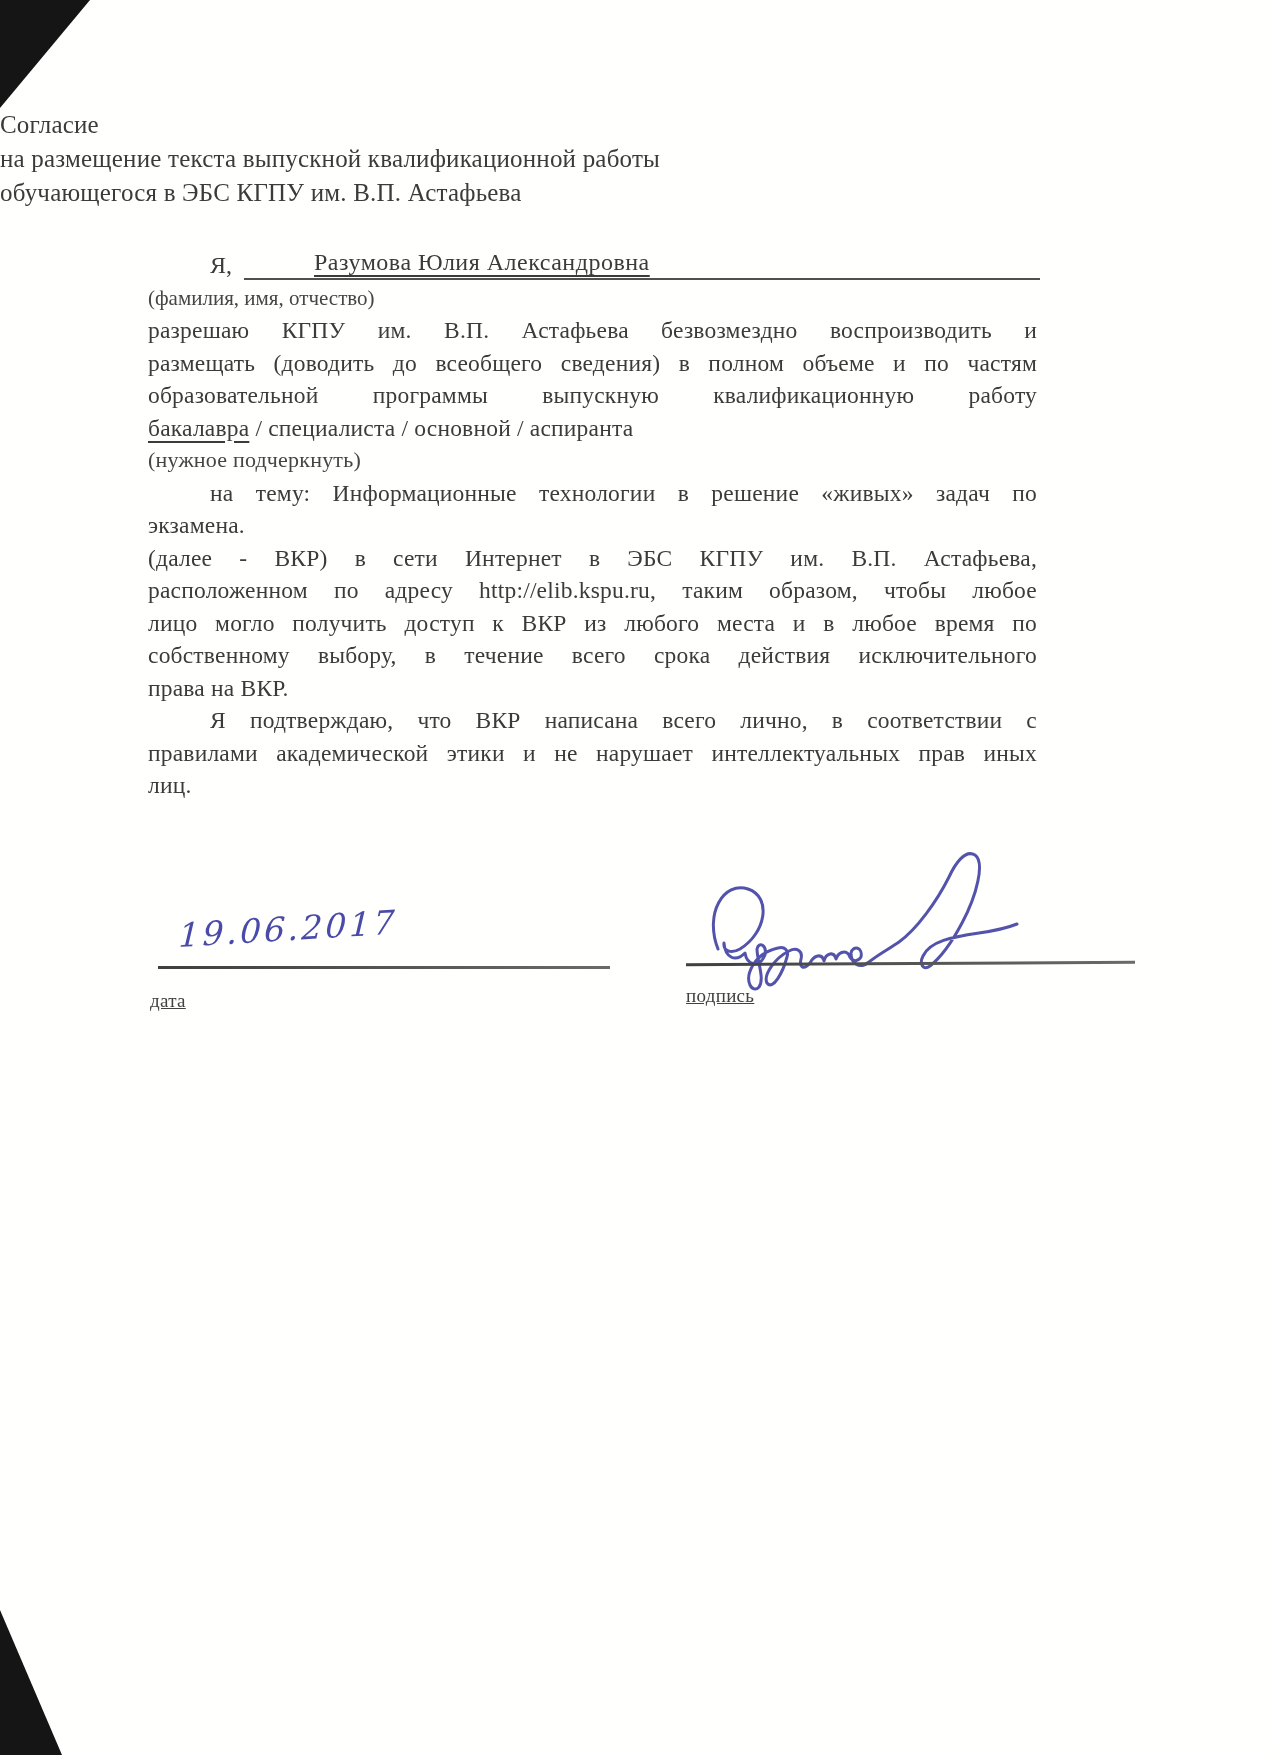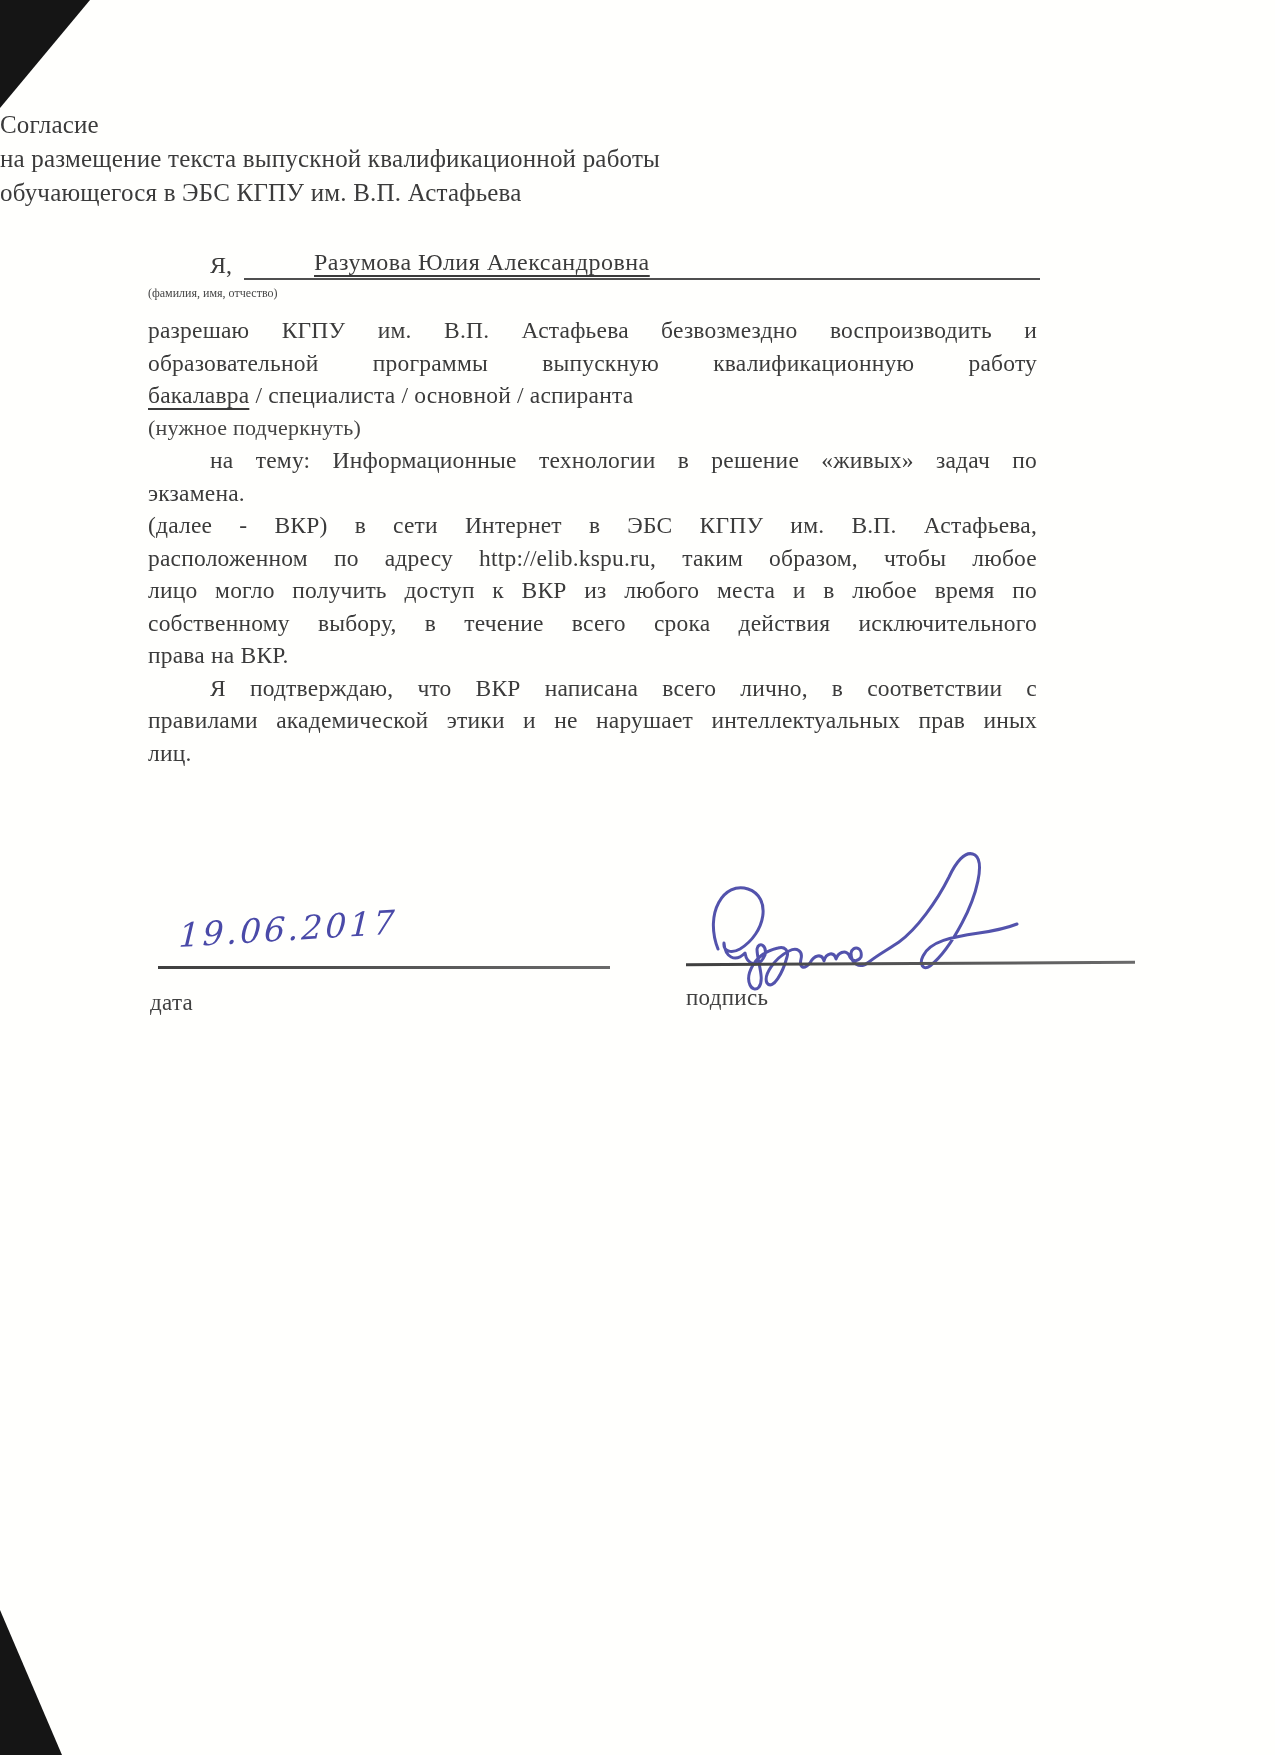--- a/index.html
+++ b/index.html
@@ -36,21 +36,21 @@
     flex:1;border-bottom:2px solid #4f4f4f;height:36px;
     display:flex;align-items:flex-end;
   }
   .declarant-name{
     padding-left:70px;line-height:32px;letter-spacing:0.5px;
     text-decoration:underline;text-underline-offset:5px;
     text-decoration-thickness:1.5px;
   }
   .fio-caption{
     position:absolute;top:286px;left:148px;
-    font-size:12px;color:#454545;
+    font-size:21px;color:#454545;
   }
   
   .body-block{
     position:absolute;top:314px;left:148px;width:889px;
     font-size:23.5px;line-height:32.5px;letter-spacing:0.2px;
   }
   .bline{height:32.5px;white-space:nowrap;}
   .bline.j{
     white-space:normal;text-align:justify;text-align-last:justify;
     overflow:hidden;
@@ -75,21 +75,21 @@
     position:absolute;top:966px;left:158px;width:452px;height:2.5px;
     background:linear-gradient(to right,#3f3f3f,#6a6a6a);
   }
   .sig-line{
     position:absolute;top:962px;left:686px;width:449px;height:2.5px;
     background:linear-gradient(to right,#3f3f3f,#6a6a6a);
     transform:rotate(-0.3deg);
   }
   .sig-svg{position:absolute;top:845px;left:690px;}
   .sign-label{
-    position:absolute;font-size:23px;color:#414141;letter-spacing:0.3px;
+    position:absolute;font-size:19px;color:#414141;letter-spacing:0.3px;text-decoration:underline;
   }
   .date-label{top:990px;left:150px;}
   .signature-label{top:985px;left:686px;text-align:right;}
 </style>
 </head>
 <body>
 
 <div class="page">
 
   <div class="corner-tl"></div>
@@ -104,20 +104,21 @@
   <div class="name-row">
     <span class="ya">Я,</span>
     <span class="name-line">
       <span class="declarant-name">Разумова Юлия Александровна</span>
     </span>
   </div>
   <div class="fio-caption">(фамилия, имя, отчество)</div>
 
   <div class="body-block">
     <div class="bline j">разрешаю КГПУ им. В.П. Астафьева безвозмездно воспроизводить и</div>
+    <div class="bline j">размещать (доводить до всеобщего сведения) в полном объеме и по частям</div>
     <div class="bline j">образовательной программы выпускную квалификационную работу</div>
     <div class="bline"><span class="deg-u">бакалавра</span><span> / специалиста / основной / аспиранта</span></div>
     <div class="bline small">(нужное подчеркнуть)</div>
     <div class="bline j indent">на тему: Информационные технологии в решение «живых» задач по</div>
     <div class="bline">экзамена.</div>
     <div class="bline j">(далее - ВКР) в сети Интернет в ЭБС КГПУ им. В.П. Астафьева,</div>
     <div class="bline j">расположенном по адресу http://elib.kspu.ru, таким образом, чтобы любое</div>
     <div class="bline j">лицо могло получить доступ к ВКР из любого места и в любое время по</div>
     <div class="bline j">собственному выбору, в течение всего срока действия исключительного</div>
     <div class="bline">права на ВКР.</div>

